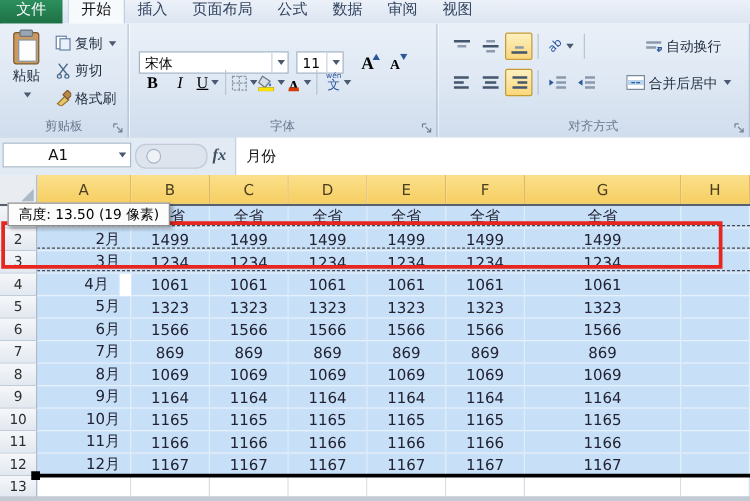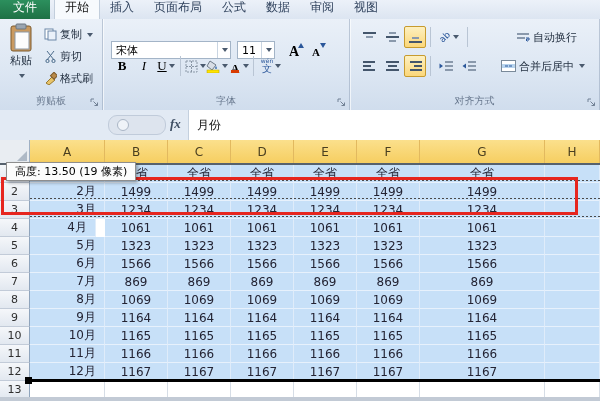--- a/index.html
+++ b/index.html
@@ -346,20 +346,26 @@
       <span class="dlg">
         <svg width="9" height="9">
             <path d="M1 1 H4 M1 1 V4" stroke="#5A6A80"></path>
             <path d="M3.5 3.5 L7.5 7.5 M7.5 4.5 V7.5 H4.5" stroke="#5A6A80" fill="none"></path>
           </svg>
       </span>
     </div>
   </div>
 
   <div class="fbar">
+    <div class="namebox">
+      <span class="txt">A1</span>
+      <span class="cbtn">
+          <span class="caret"></span>
+        </span>
+    </div>
     <div class="fcapsule">
       <span class="fcircle"></span>
     </div>
     <span class="fx">fx</span>
     <div class="fcontent">
       <span class="txt">月份</span>
     </div>
   </div>
 
   <div class="sheet">

